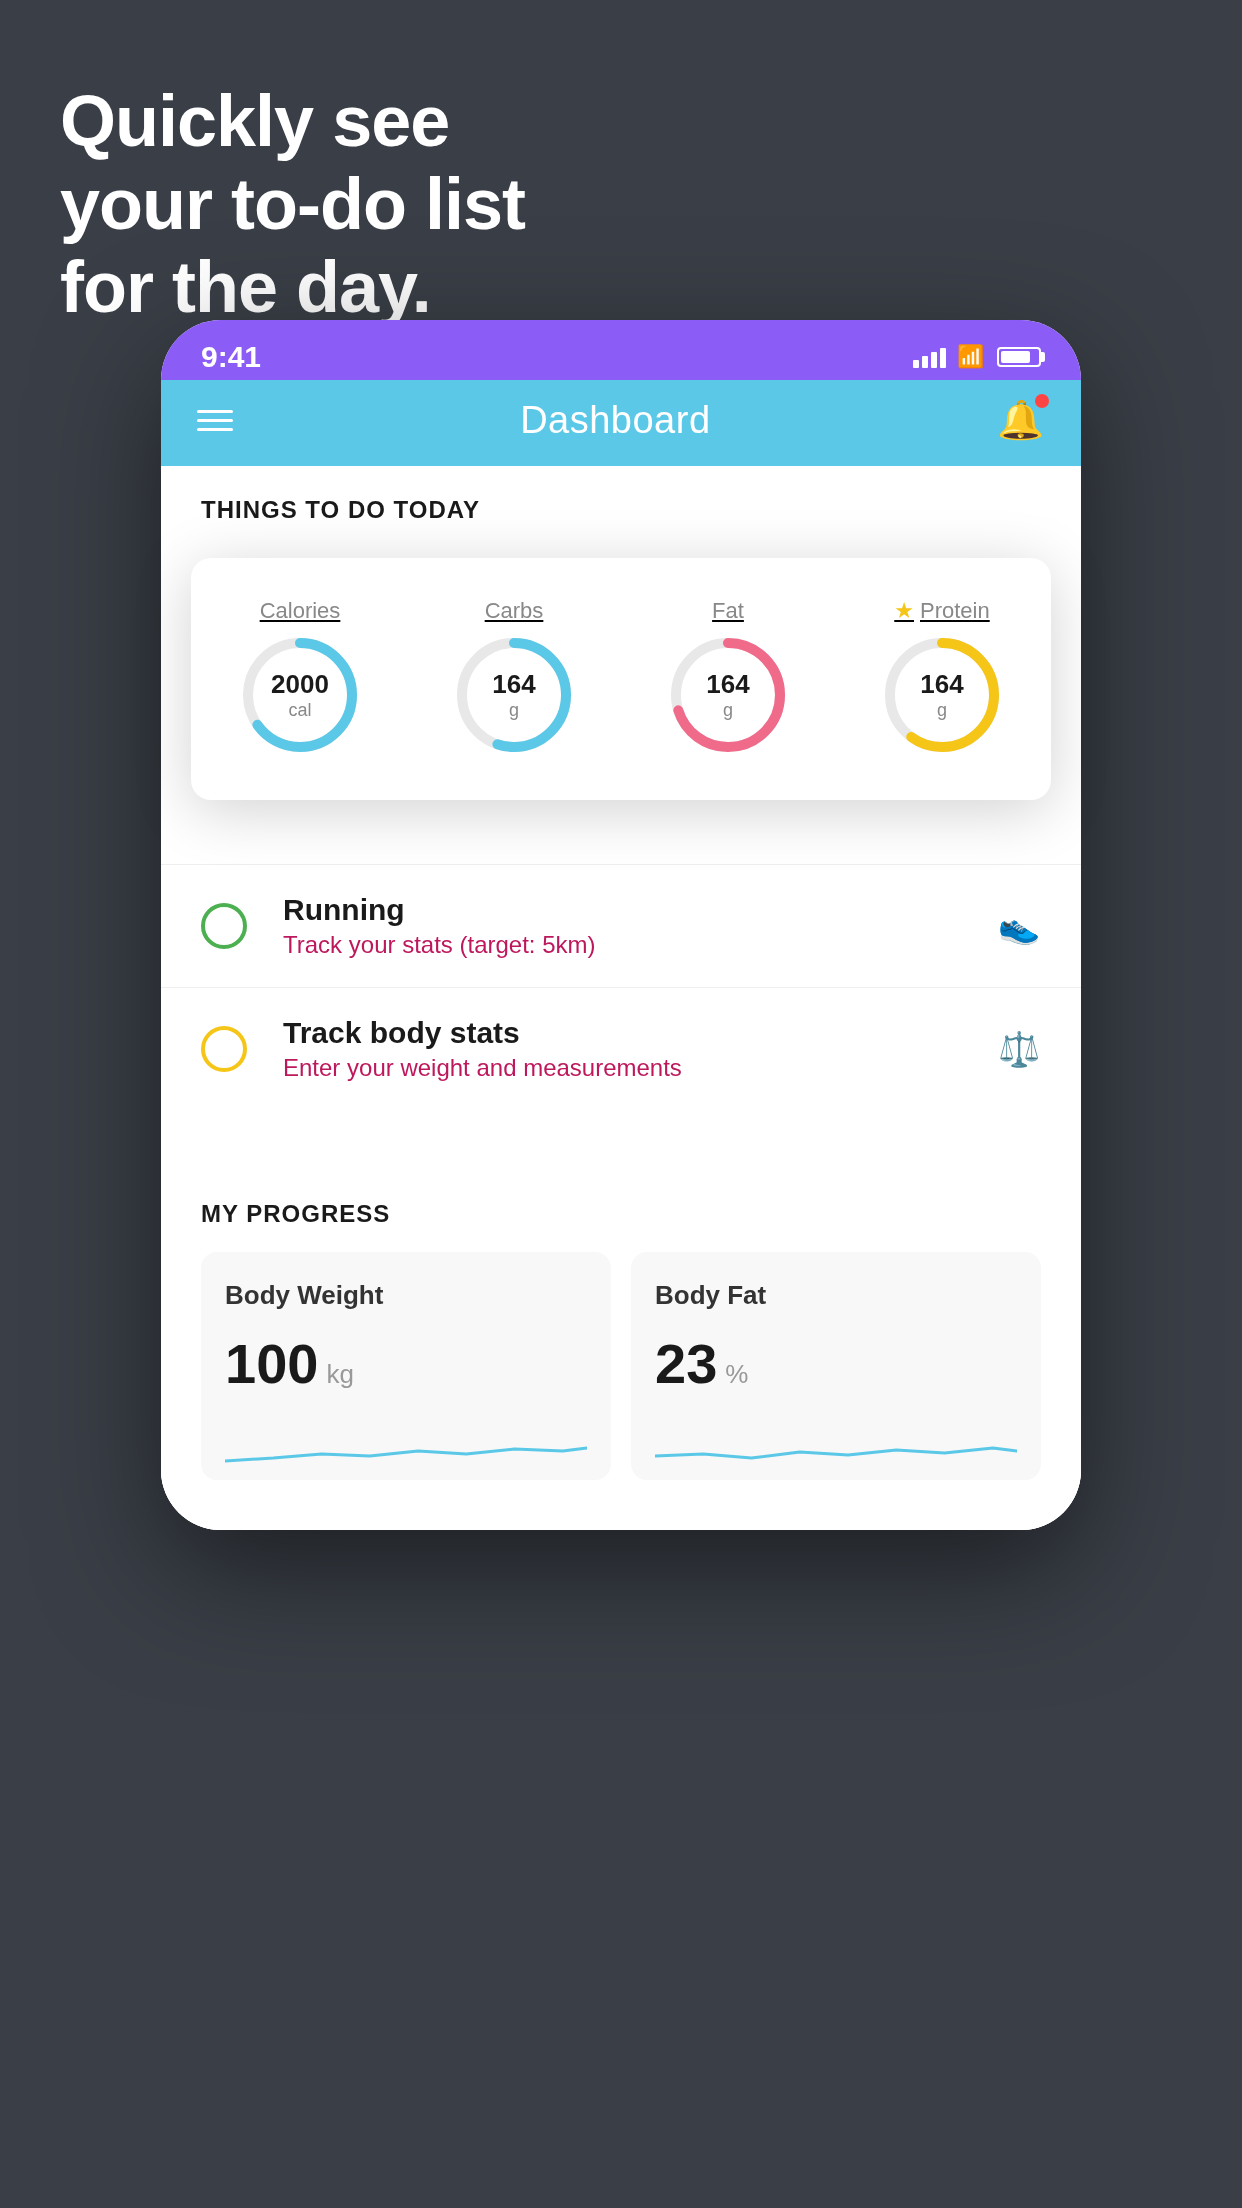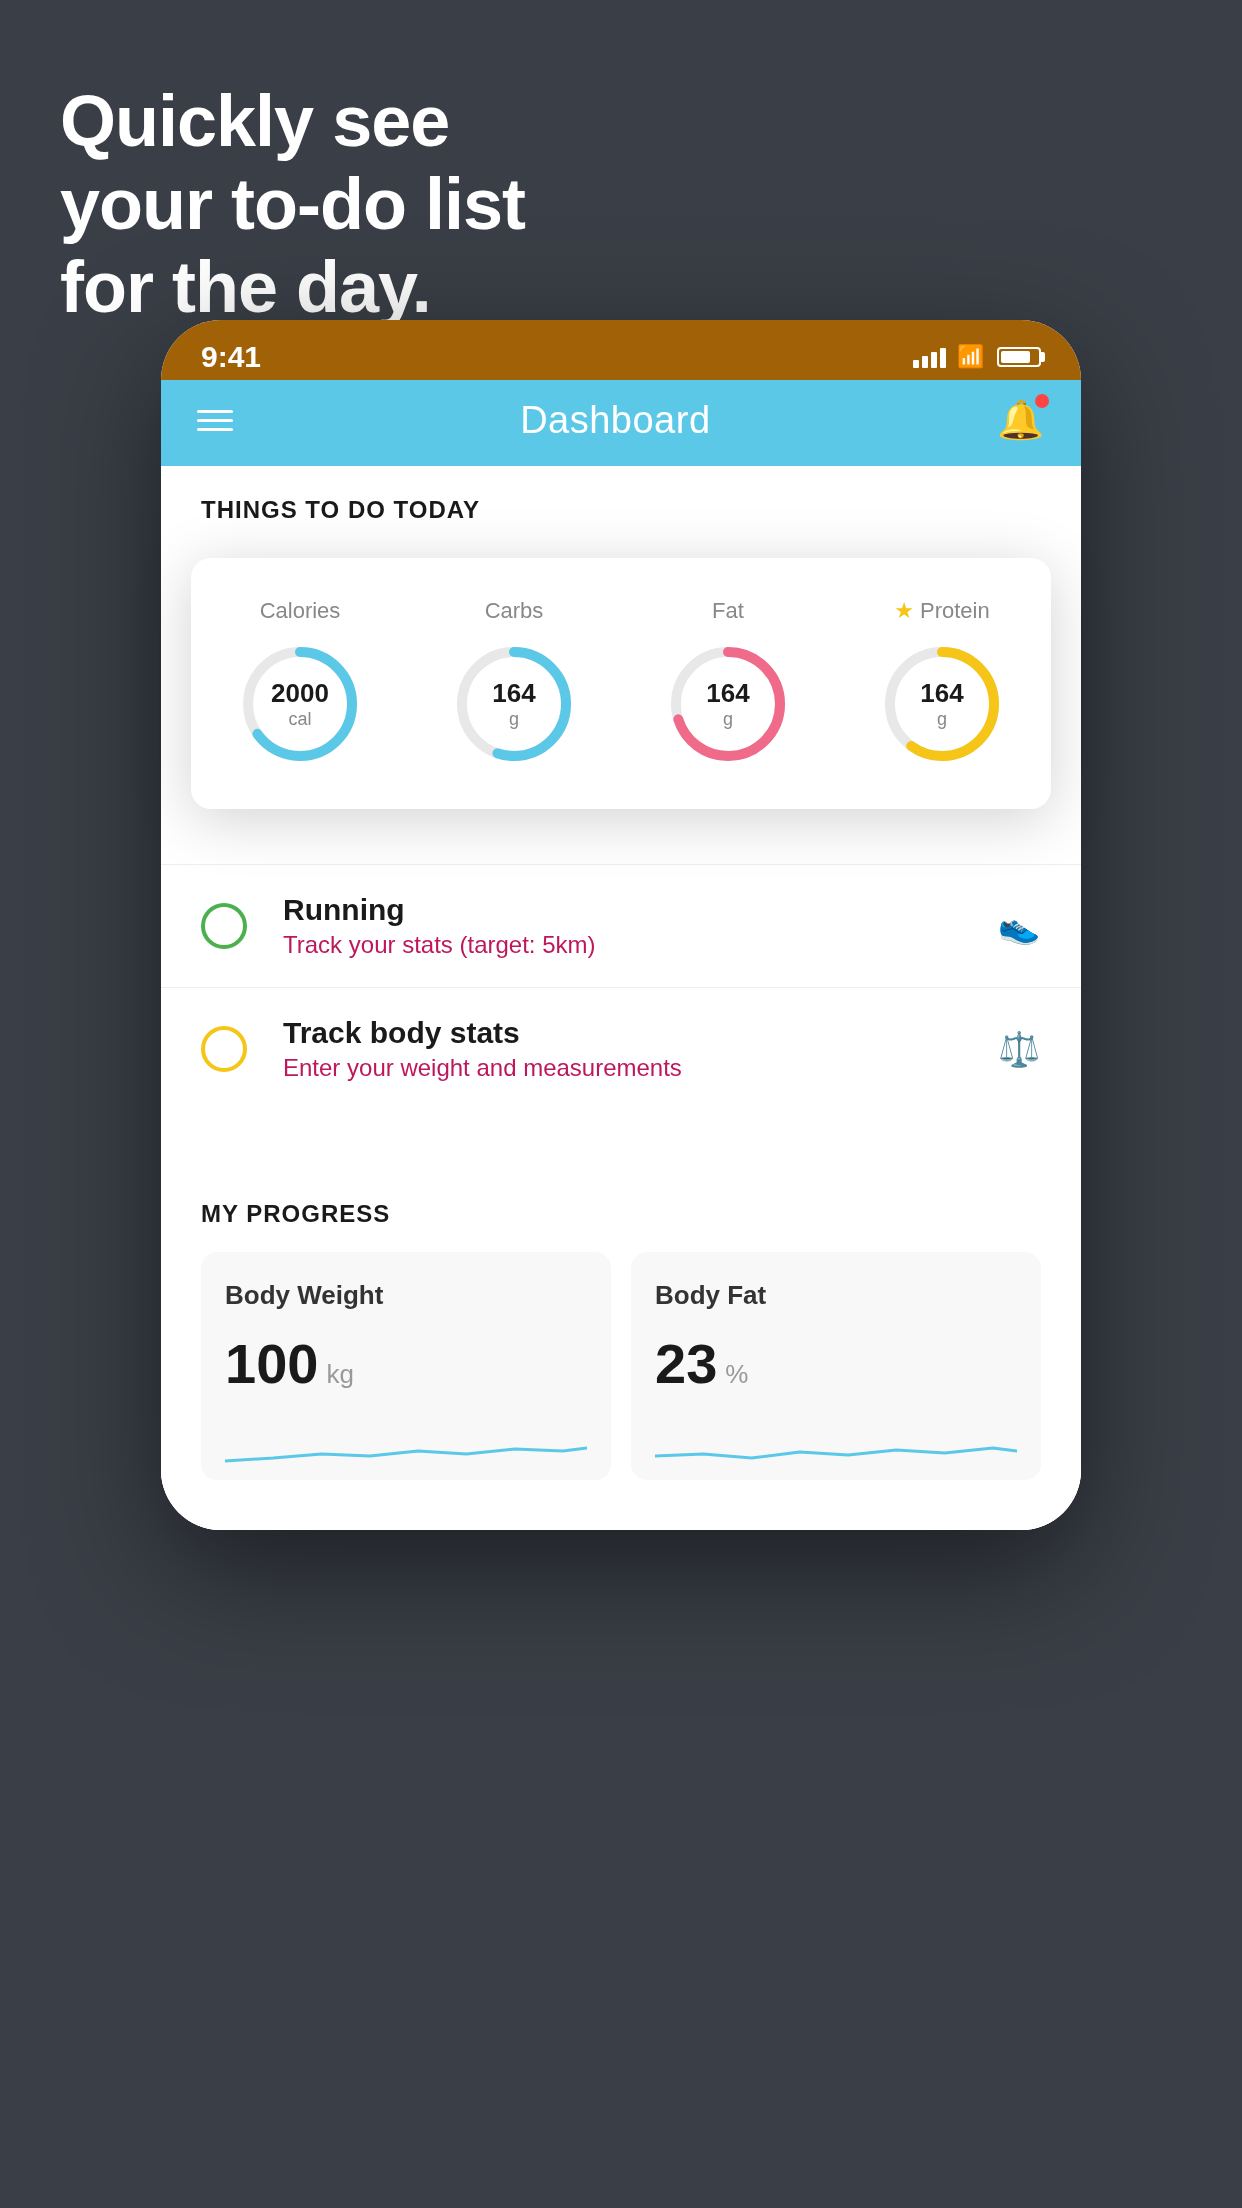--- a/index.html
+++ b/index.html
@@ -31,21 +31,21 @@
       transform: translateX(-50%);
       width: 920px;
       background: #ffffff;
       border-radius: 60px;
       overflow: hidden;
       box-shadow: 0 40px 120px rgba(0,0,0,0.5);
     }
 
     
     .status-bar {
-      background: #a16207;
+      background: #8b5cf6;
       display: flex;
       justify-content: space-between;
       align-items: center;
       padding: 14px 40px 0px 40px;
       height: 60px;
     }
     .status-time {
       font-size: 30px;
       font-weight: 600;
       color: #ffffff;
@@ -188,21 +188,22 @@
     }
     .nutrition-circles {
       display: flex;
       justify-content: space-between;
       align-items: flex-start;
     }
     .nutrition-item {
       display: flex;
       flex-direction: column;
       align-items: center;
-      gap: 15px;
+      gap: 6px;
+      text-decoration: underline;
     }
     .nutrition-label {
       font-size: 22px;
       color: #888;
     }
     .nutrition-label-star {
       display: flex;
       align-items: center;
       gap: 6px;
       font-size: 22px;

